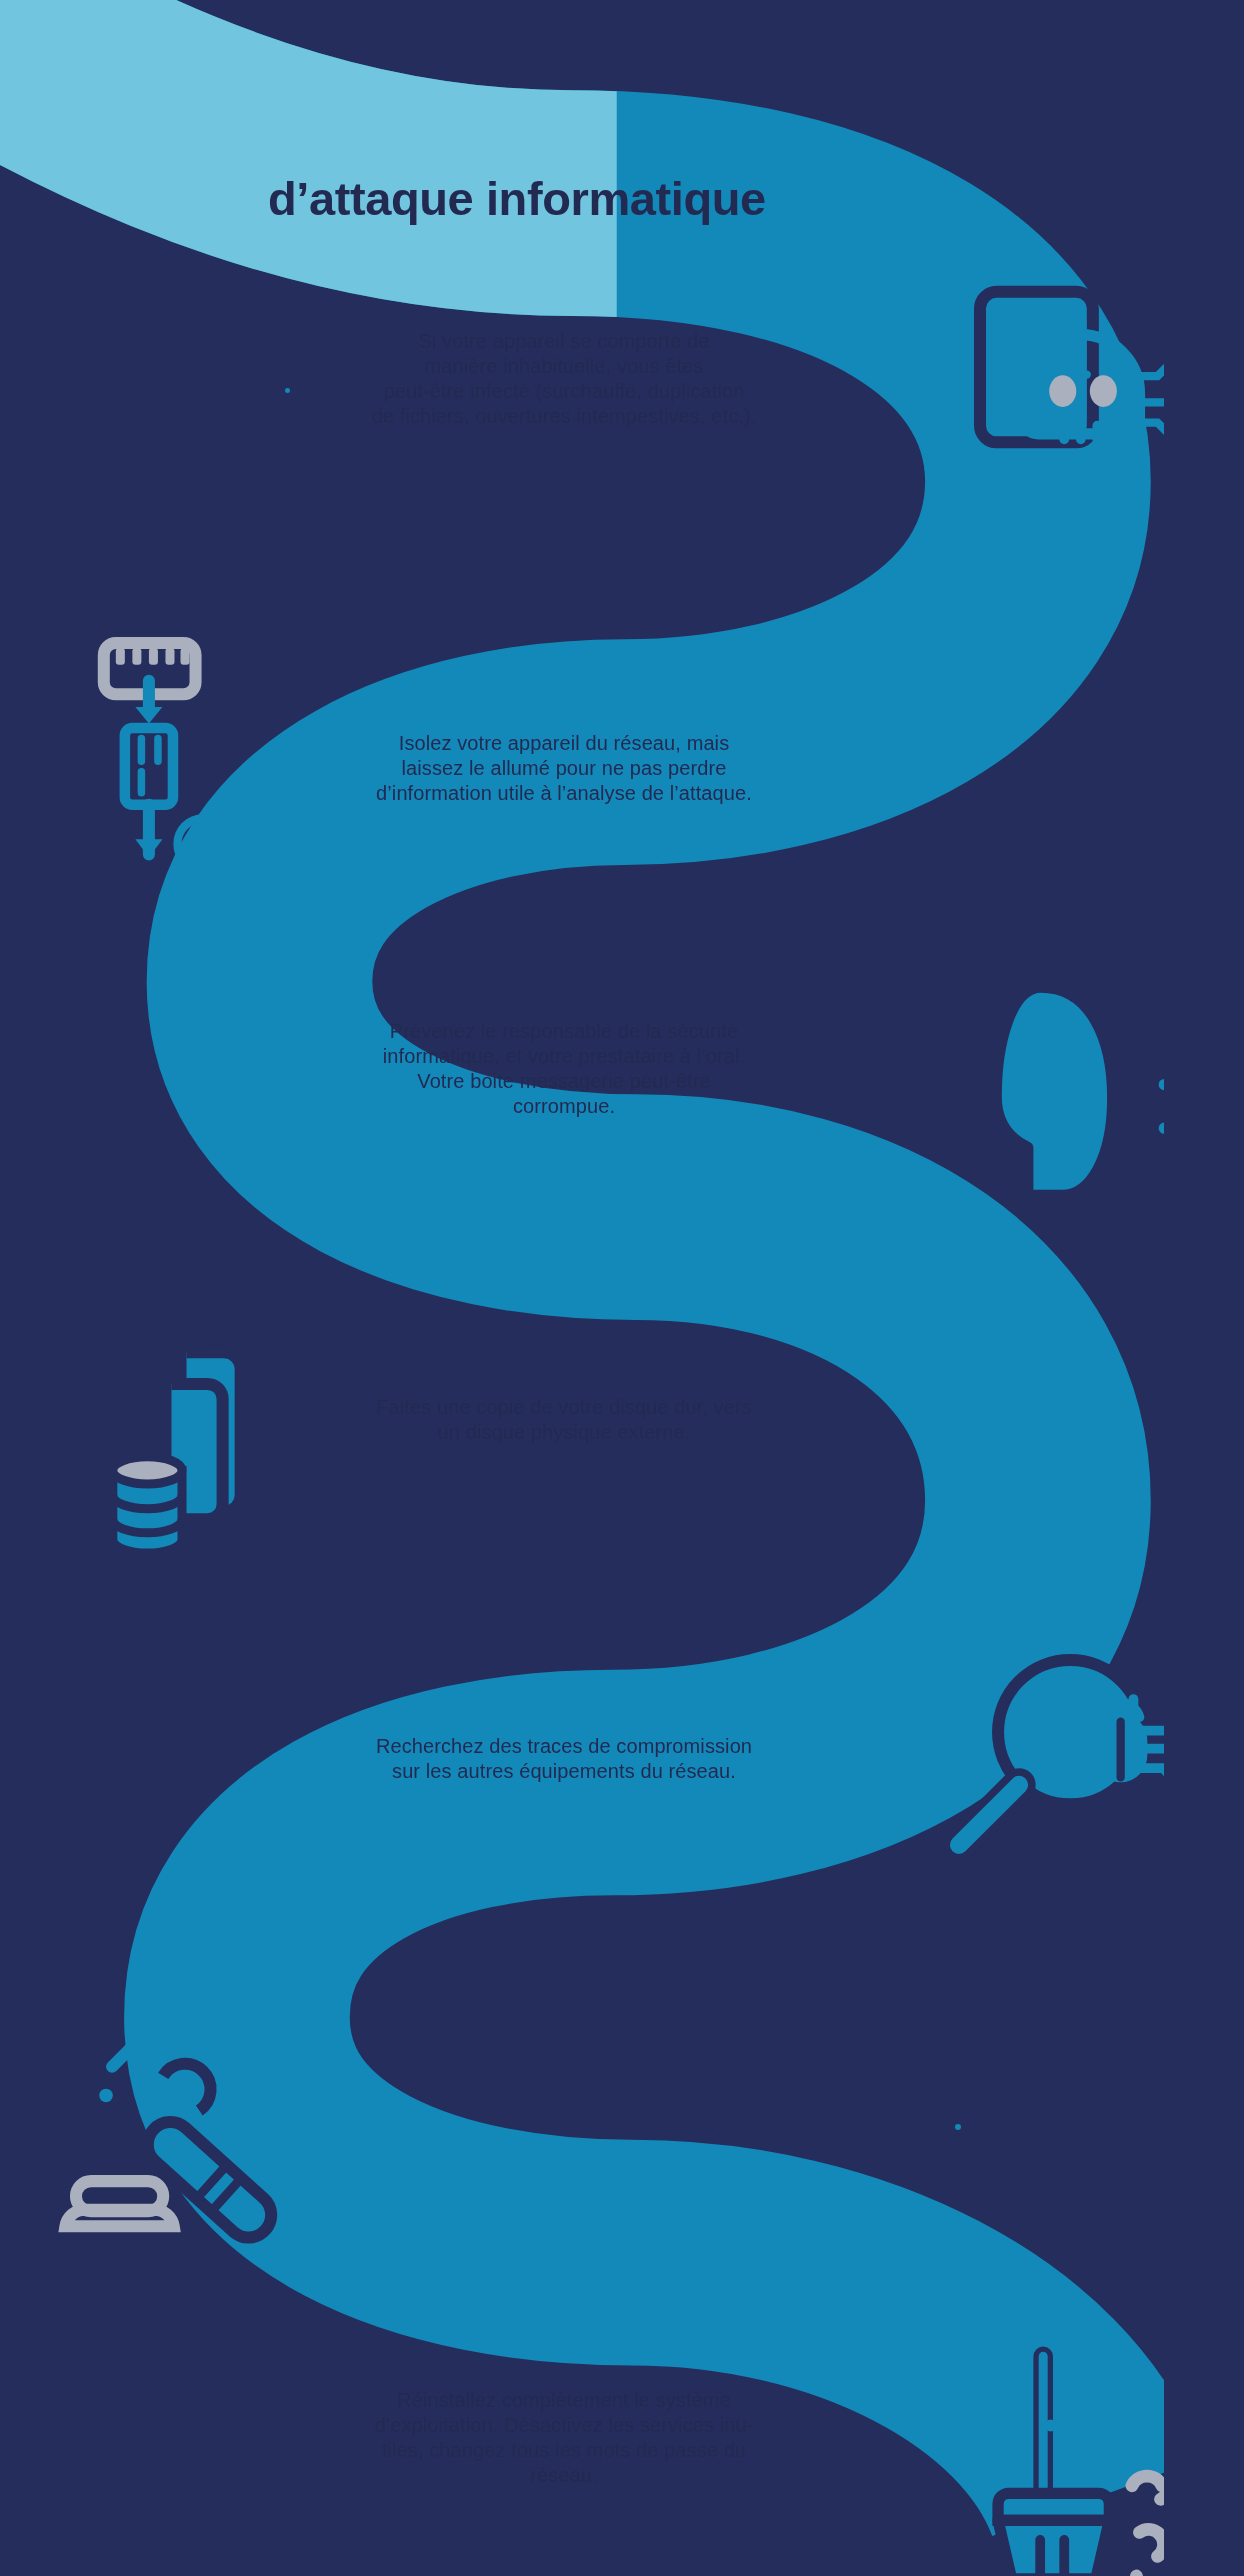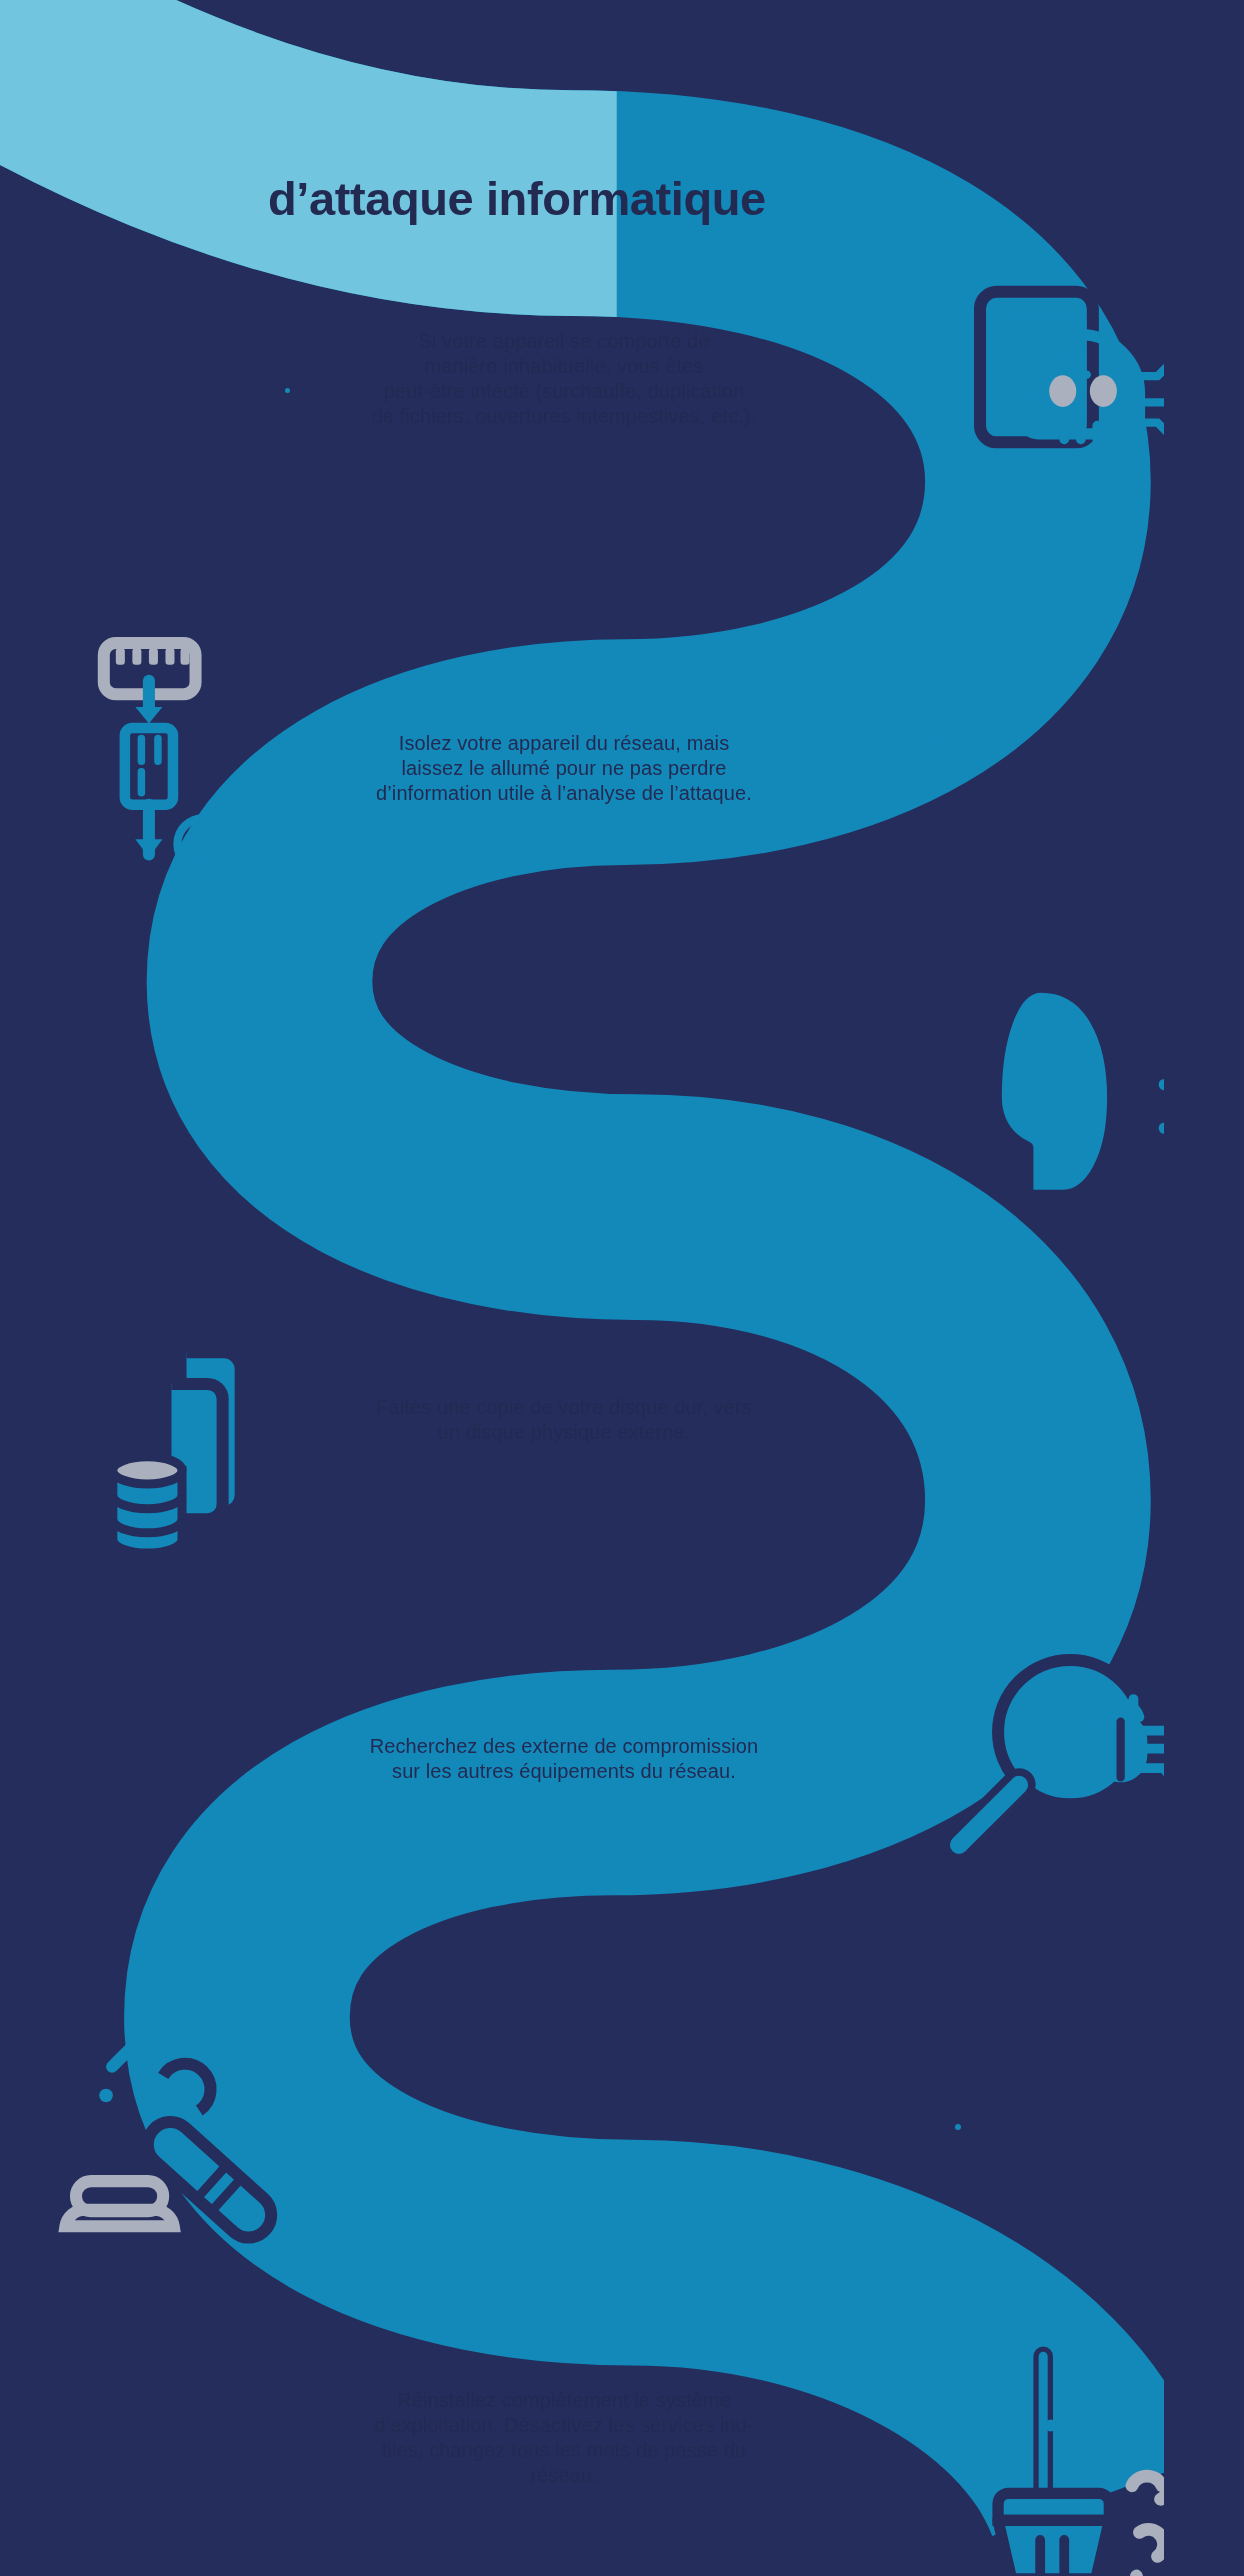--- a/index.html
+++ b/index.html
@@ -267,25 +267,29 @@
 
     <div class="step-text" style="left:297px;top:329px;width:534px;">Si votre appareil se comporte de
 manière inhabituelle, vous êtes
 peut-être infecté (surchauffe, duplication
 de fichiers, ouvertures intempestives, etc.).</div>
 
     <div class="step-text" style="left:297px;top:696px;width:534px;margin-top:35px;">Isolez votre appareil du réseau,  mais
 laissez le allumé pour ne pas perdre
 d’information utile à l’analyse de l’attaque.</div>
 
+    <div class="step-text" style="left:297px;top:1019px;width:534px;">Prévenez  le responsable de la sécurité
+informatique, et votre prestataire à l’oral.
+Votre boite messagerie peut-être
+corrompue.</div>
 
     <div class="step-text" style="left:297px;top:1395px;width:534px;">Faites une copie de votre disque dur, vers
 un disque physique externe.</div>
 
-    <div class="step-text" style="left:297px;top:1734px;width:534px;">Recherchez des externe de compromission
+    <div class="step-text" style="left:297px;top:1734px;width:534px;">Recherchez des traces de compromission
 sur les autres équipements du réseau.</div>
 
 
     <div class="step-text" style="left:297px;top:2388px;width:534px;">Réinstallez complètement le système
 d’exploitation. Désactivez les services inu-
 tiles, changez tous les mots de passe du
 réseau.</div>
   </div>
 
 </div>

